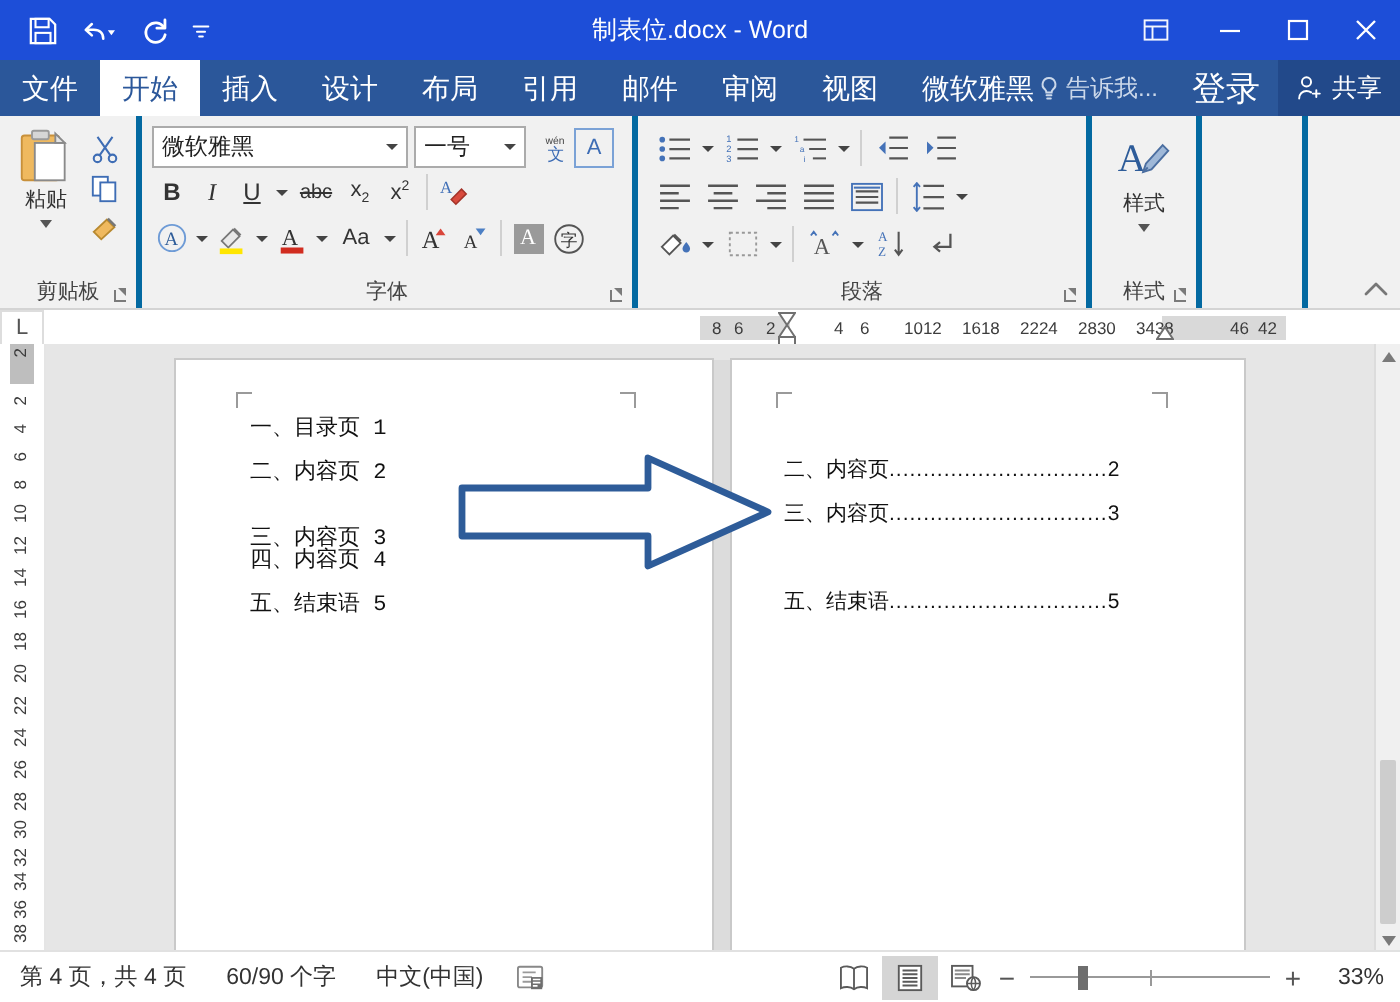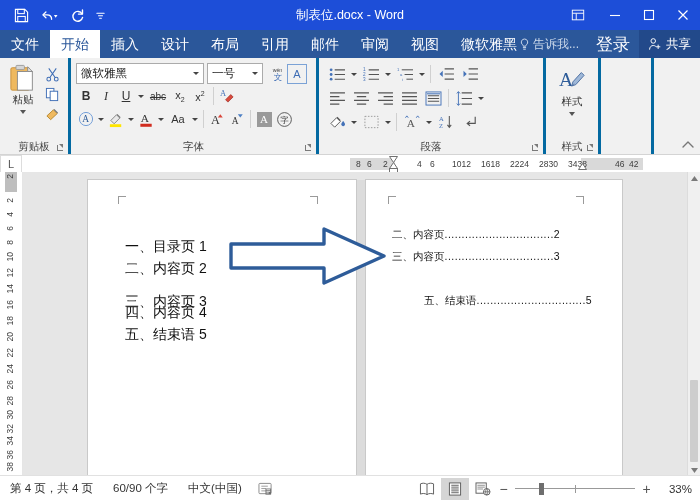--- a/index.html
+++ b/index.html
@@ -64,21 +64,21 @@
   .vband{position:absolute;left:5px;width:12px;background:#D9D9D9;}
   .vnum{position:absolute;left:5px;width:12px;text-align:center;font-size:8.5px;color:#3c3c3c;
         writing-mode:vertical-rl;transform:rotate(180deg);}
 
   
   .docarea{position:relative;background:#E6E6E6;overflow:hidden;}
   .page{position:absolute;background:#fff;box-shadow:0 0 0 1px #c9c9c9;}
   .mark{position:absolute;width:7px;height:7px;}
   .mark.tl{border-left:1px solid #9a9a9a;border-top:1px solid #9a9a9a;}
   .mark.tr{border-right:1px solid #9a9a9a;border-top:1px solid #9a9a9a;}
-  .tocline{position:absolute;font-size:14px;color:#111;white-space:nowrap;font-family:Liberation Sans, sans-serif;margin-top:32px;}
+  .tocline{position:absolute;font-size:11px;color:#111;white-space:nowrap;font-family:Liberation Mono, monospace;}
   .tocline2{position:absolute;font-size:10.5px;color:#111;white-space:nowrap;}
   .dots{letter-spacing:.5px;}
   .vscroll{position:absolute;top:0;bottom:0;width:12px;background:#F0F0F0;border-left:1px solid #dcdcdc;}
   .vthumb{position:absolute;left:2px;width:8px;background:#CDCDCD;border-radius:1px;}
   .vtop,.vbot{position:absolute;left:0;width:12px;height:12px;display:flex;align-items:center;justify-content:center;color:#7a7a7a;font-size:7px;}
 
   
   .status{position:absolute;left:0;bottom:0;width:700px;height:25px;background:#fff;border-top:1px solid #E1E1E1;display:flex;align-items:center;}
   .stitem{font-size:11.5px;color:#333;padding:0 10px;cursor:pointer;white-space:nowrap;}
   .spacer{flex:1;}
@@ -597,21 +597,21 @@
 
     <div class="page" style="left:366px;top:8px;width:256px;height:296px;">
       <div class="mark tl" style="left:22px;top:16px;"></div>
       <div class="mark tr" style="left:210px;top:16px;"></div>
       <div class="tocline2" style="left:26px;top:48px;">
         <span>二、内容页</span><span class="dots">................................</span><span>2</span>
       </div>
       <div class="tocline2" style="left:26px;top:70px;">
         <span>三、内容页</span><span class="dots">................................</span><span>3</span>
       </div>
-      <div class="tocline2" style="left:26px;top:114px;margin-left:32px;">
+      <div class="tocline2" style="left:26px;top:114px;">
         <span>五、结束语</span><span class="dots">................................</span><span>5</span>
       </div>
     </div>
 
     <div style="position:absolute;left:228px;top:54px;width:160px;height:60px;">
       <svg width="160" height="60" viewBox="0 0 160 60">
         <path d="M3 18 H96 V3 L156 30 L96 57 V42 H3 Z" fill="#FFFFFF" stroke="#2E5C99" stroke-width="3.4" stroke-linejoin="round"></path>
       </svg>
     </div>
 

